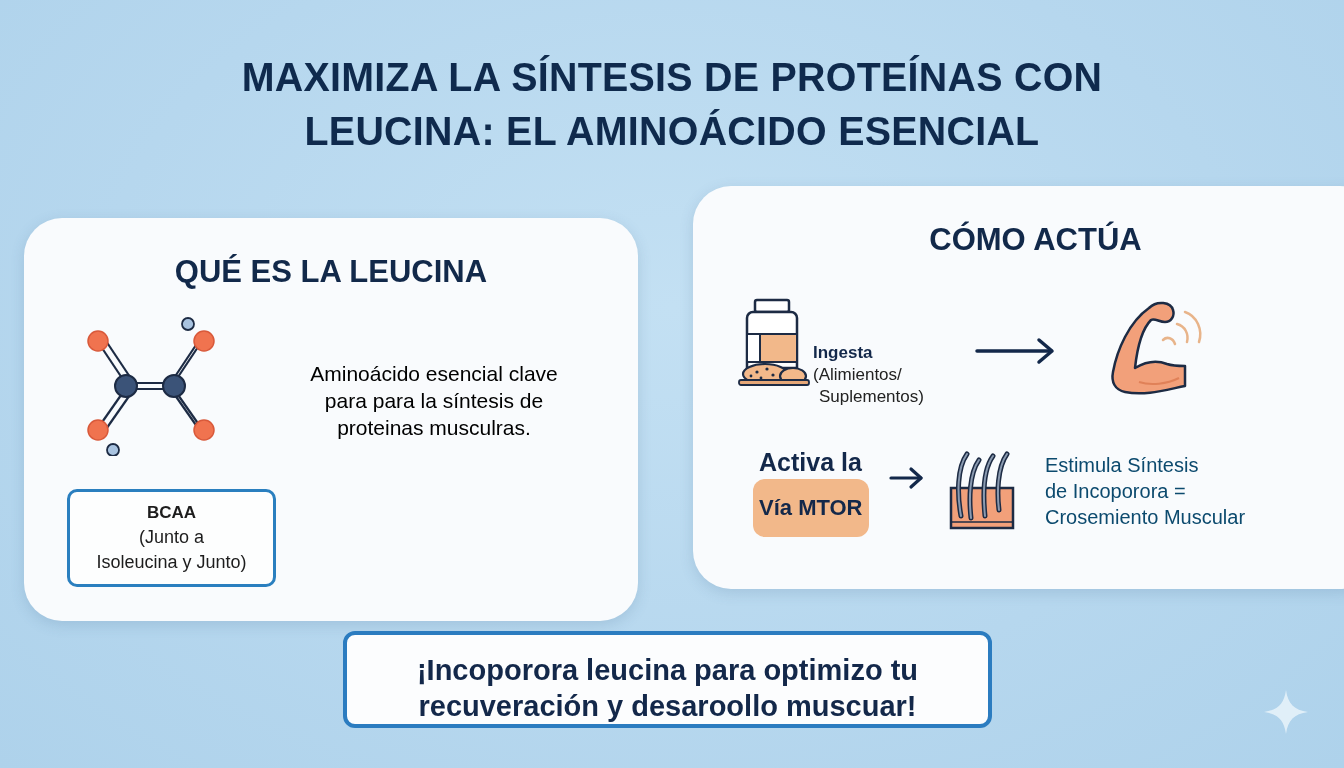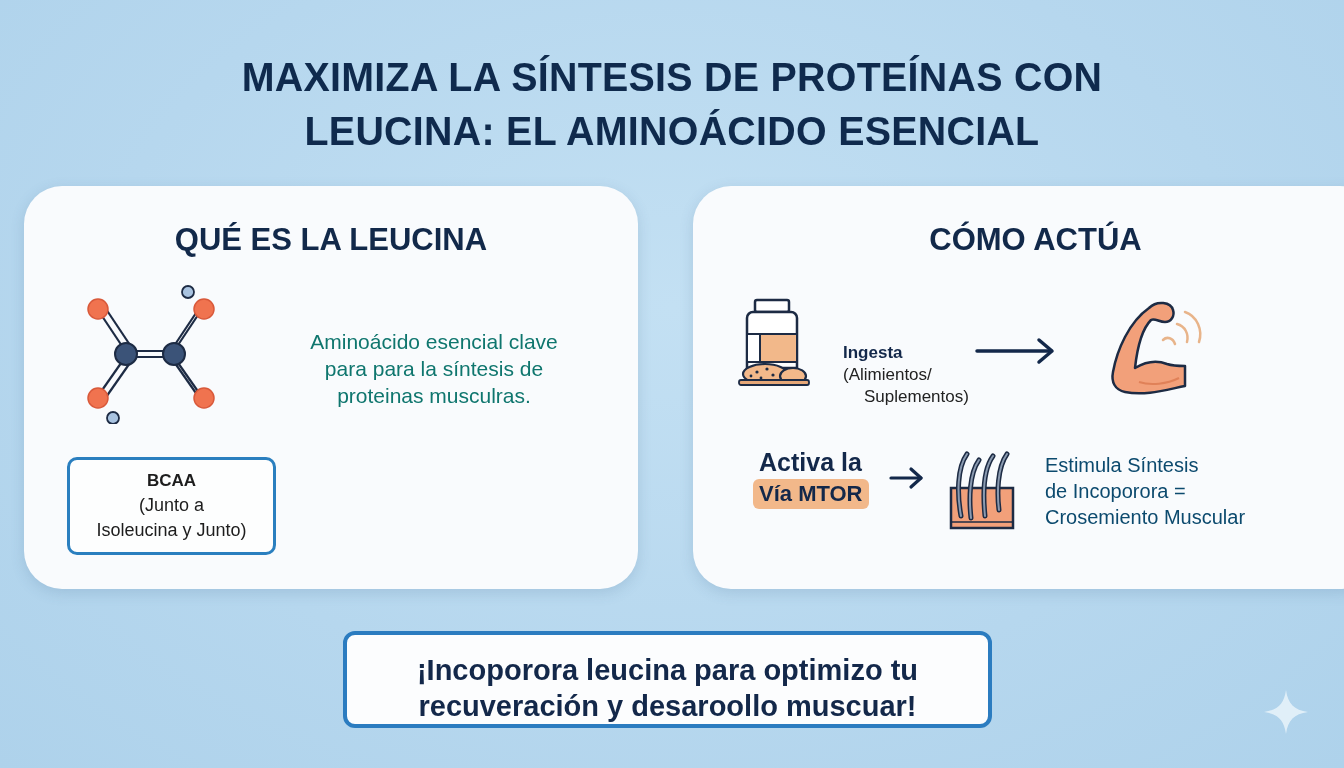--- a/index.html
+++ b/index.html
@@ -18,50 +18,50 @@
     font-weight: bold; font-size: 41px; line-height: 54px;
     color: #0f2a4d; letter-spacing: 0.3px;
     transform: scaleX(0.96);
   }
   .card {
     position: absolute; top: 186px; height: 403px;
     background: #f9fbfd;
     border-radius: 38px;
     box-shadow: 0 4px 14px rgba(60,100,140,0.18);
   }
-  .card.left { left: 24px; width: 614px; }
+  .card.left { left: 24px; width: 614px; margin-top: 32px; }
   .card.right { left: 693px; width: 685px; }
   .card-title {
     position: absolute; left: 0; width: 100%; top: 36px;
     text-align: center; font-weight: bold; font-size: 31px;
     color: #12294a;
   }
   .desc {
     position: absolute; left: 250px; top: 142px; width: 320px;
-    text-align: center; font-size: 21px; line-height: 27px; color: #0f766e;
+    text-align: center; font-size: 21px; line-height: 27px; color: #000000;
   }
   .bcaa {
     position: absolute; left: 43px; top: 271px; width: 209px; height: 98px;
     border: 3px solid #2a7fbf; border-radius: 10px;
     text-align: center; font-size: 18px; line-height: 25px; color: #1d1d1d;
     padding-top: 8px; background: #fdfefe;
   }
   .bcaa .b { font-weight: bold; font-size: 17px; }
   .molecule { position: absolute; left: 52px; top: 98px; }
   .jar { position: absolute; left: 44px; top: 110px; }
-  .ingesta { position: absolute; left: 150px; top: 156px; font-size: 17px; line-height: 22px; color: #222; }
+  .ingesta { position: absolute; left: 120px; top: 156px; font-size: 17px; line-height: 22px; color: #222; }
   .ingesta .b { font-weight: bold; font-size: 17px; color: #13284a; }
-  .ingesta .s { padding-left: 6px; margin-left: 15px; }
+  .ingesta .s { padding-left: 6px; }
   .arrow1 { position: absolute; left: 282px; top: 150px; }
   .arm { position: absolute; left: 408px; top: 112px; }
   .activa { position: absolute; left: 60px; top: 262px; }
   .activa .t1 { font-weight: bold; font-size: 25px; color: #13284a; padding-left: 6px; }
   .activa .t2 {
-    display: inline-block; margin-top: 2px; padding: 2px 6px;
-    background: #f2b88a; border-radius: 6px;
+    display: inline-block; margin-top: 2px; padding: 16px 6px;
+    background: #f2b88a; border-radius: 12px;
     font-weight: bold; font-size: 22px; color: #13284a;
   }
   .arrow2 { position: absolute; left: 196px; top: 280px; }
   .tissue { position: absolute; left: 250px; top: 262px; }
   .stim {
     position: absolute; left: 352px; top: 266px; width: 240px;
     text-align: left; font-size: 20px; line-height: 26px; color: #0c4a6e;
   }
   .cta {
     position: absolute; left: 343px; top: 631px; width: 649px; height: 97px;

